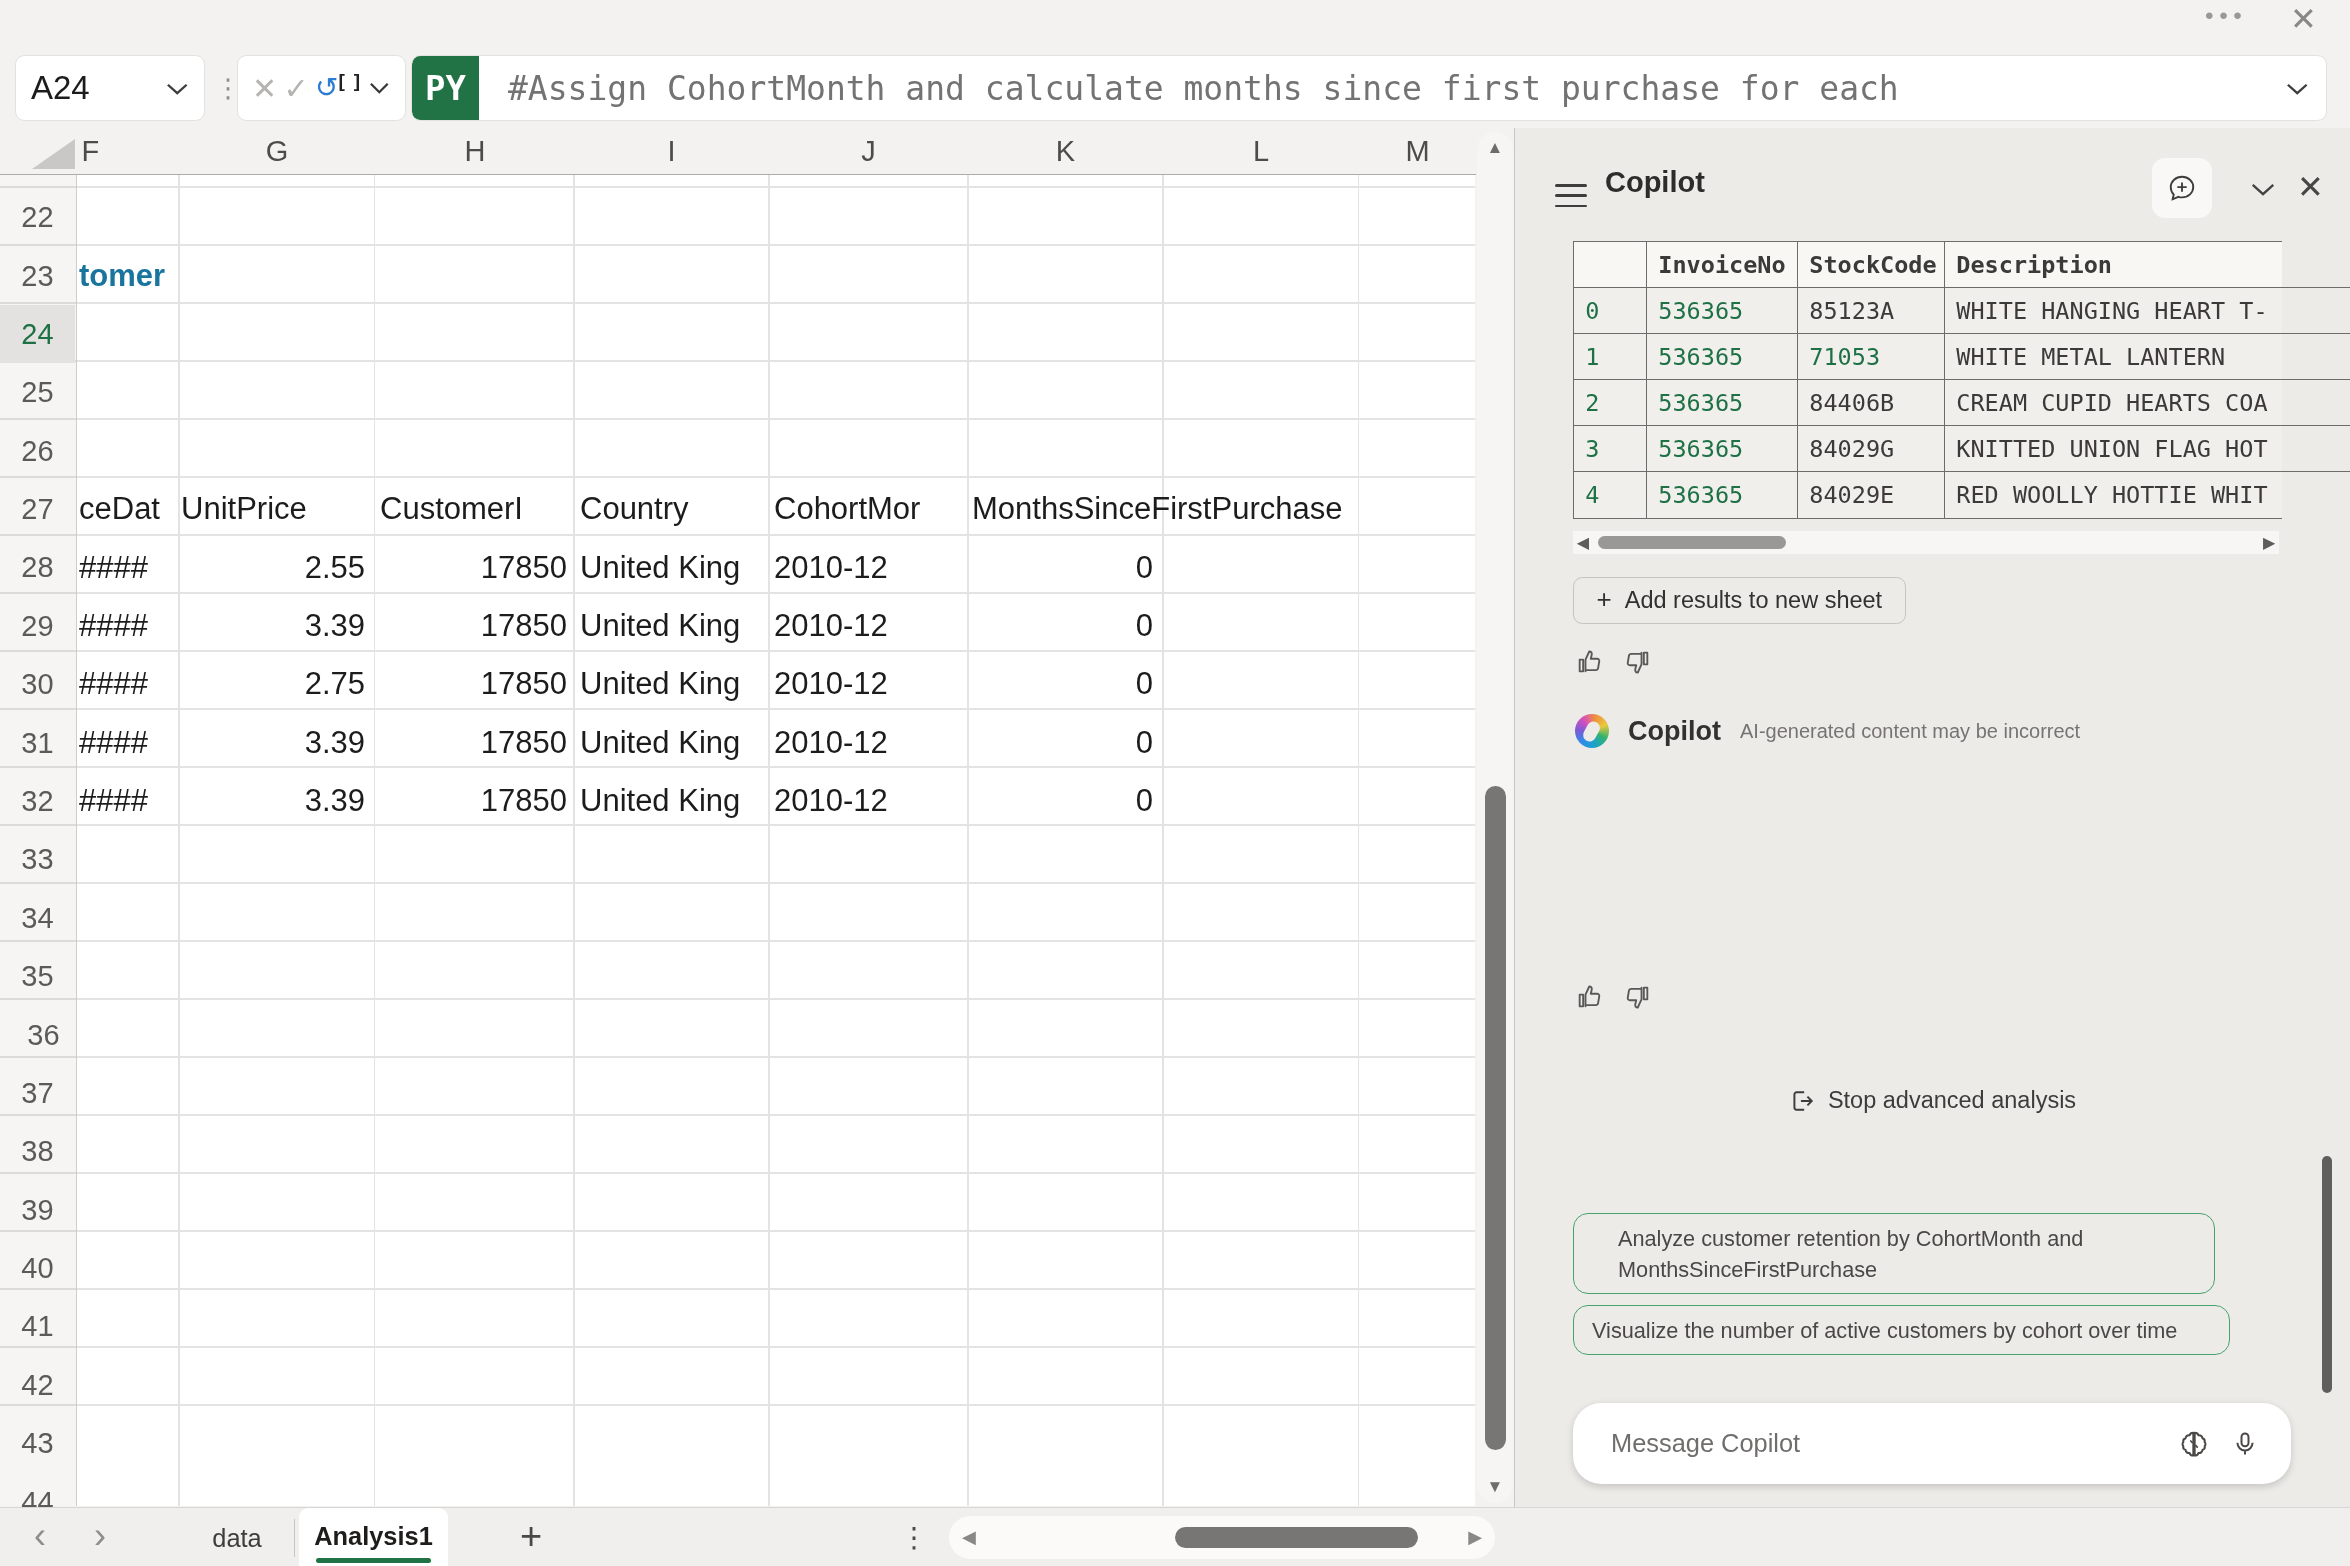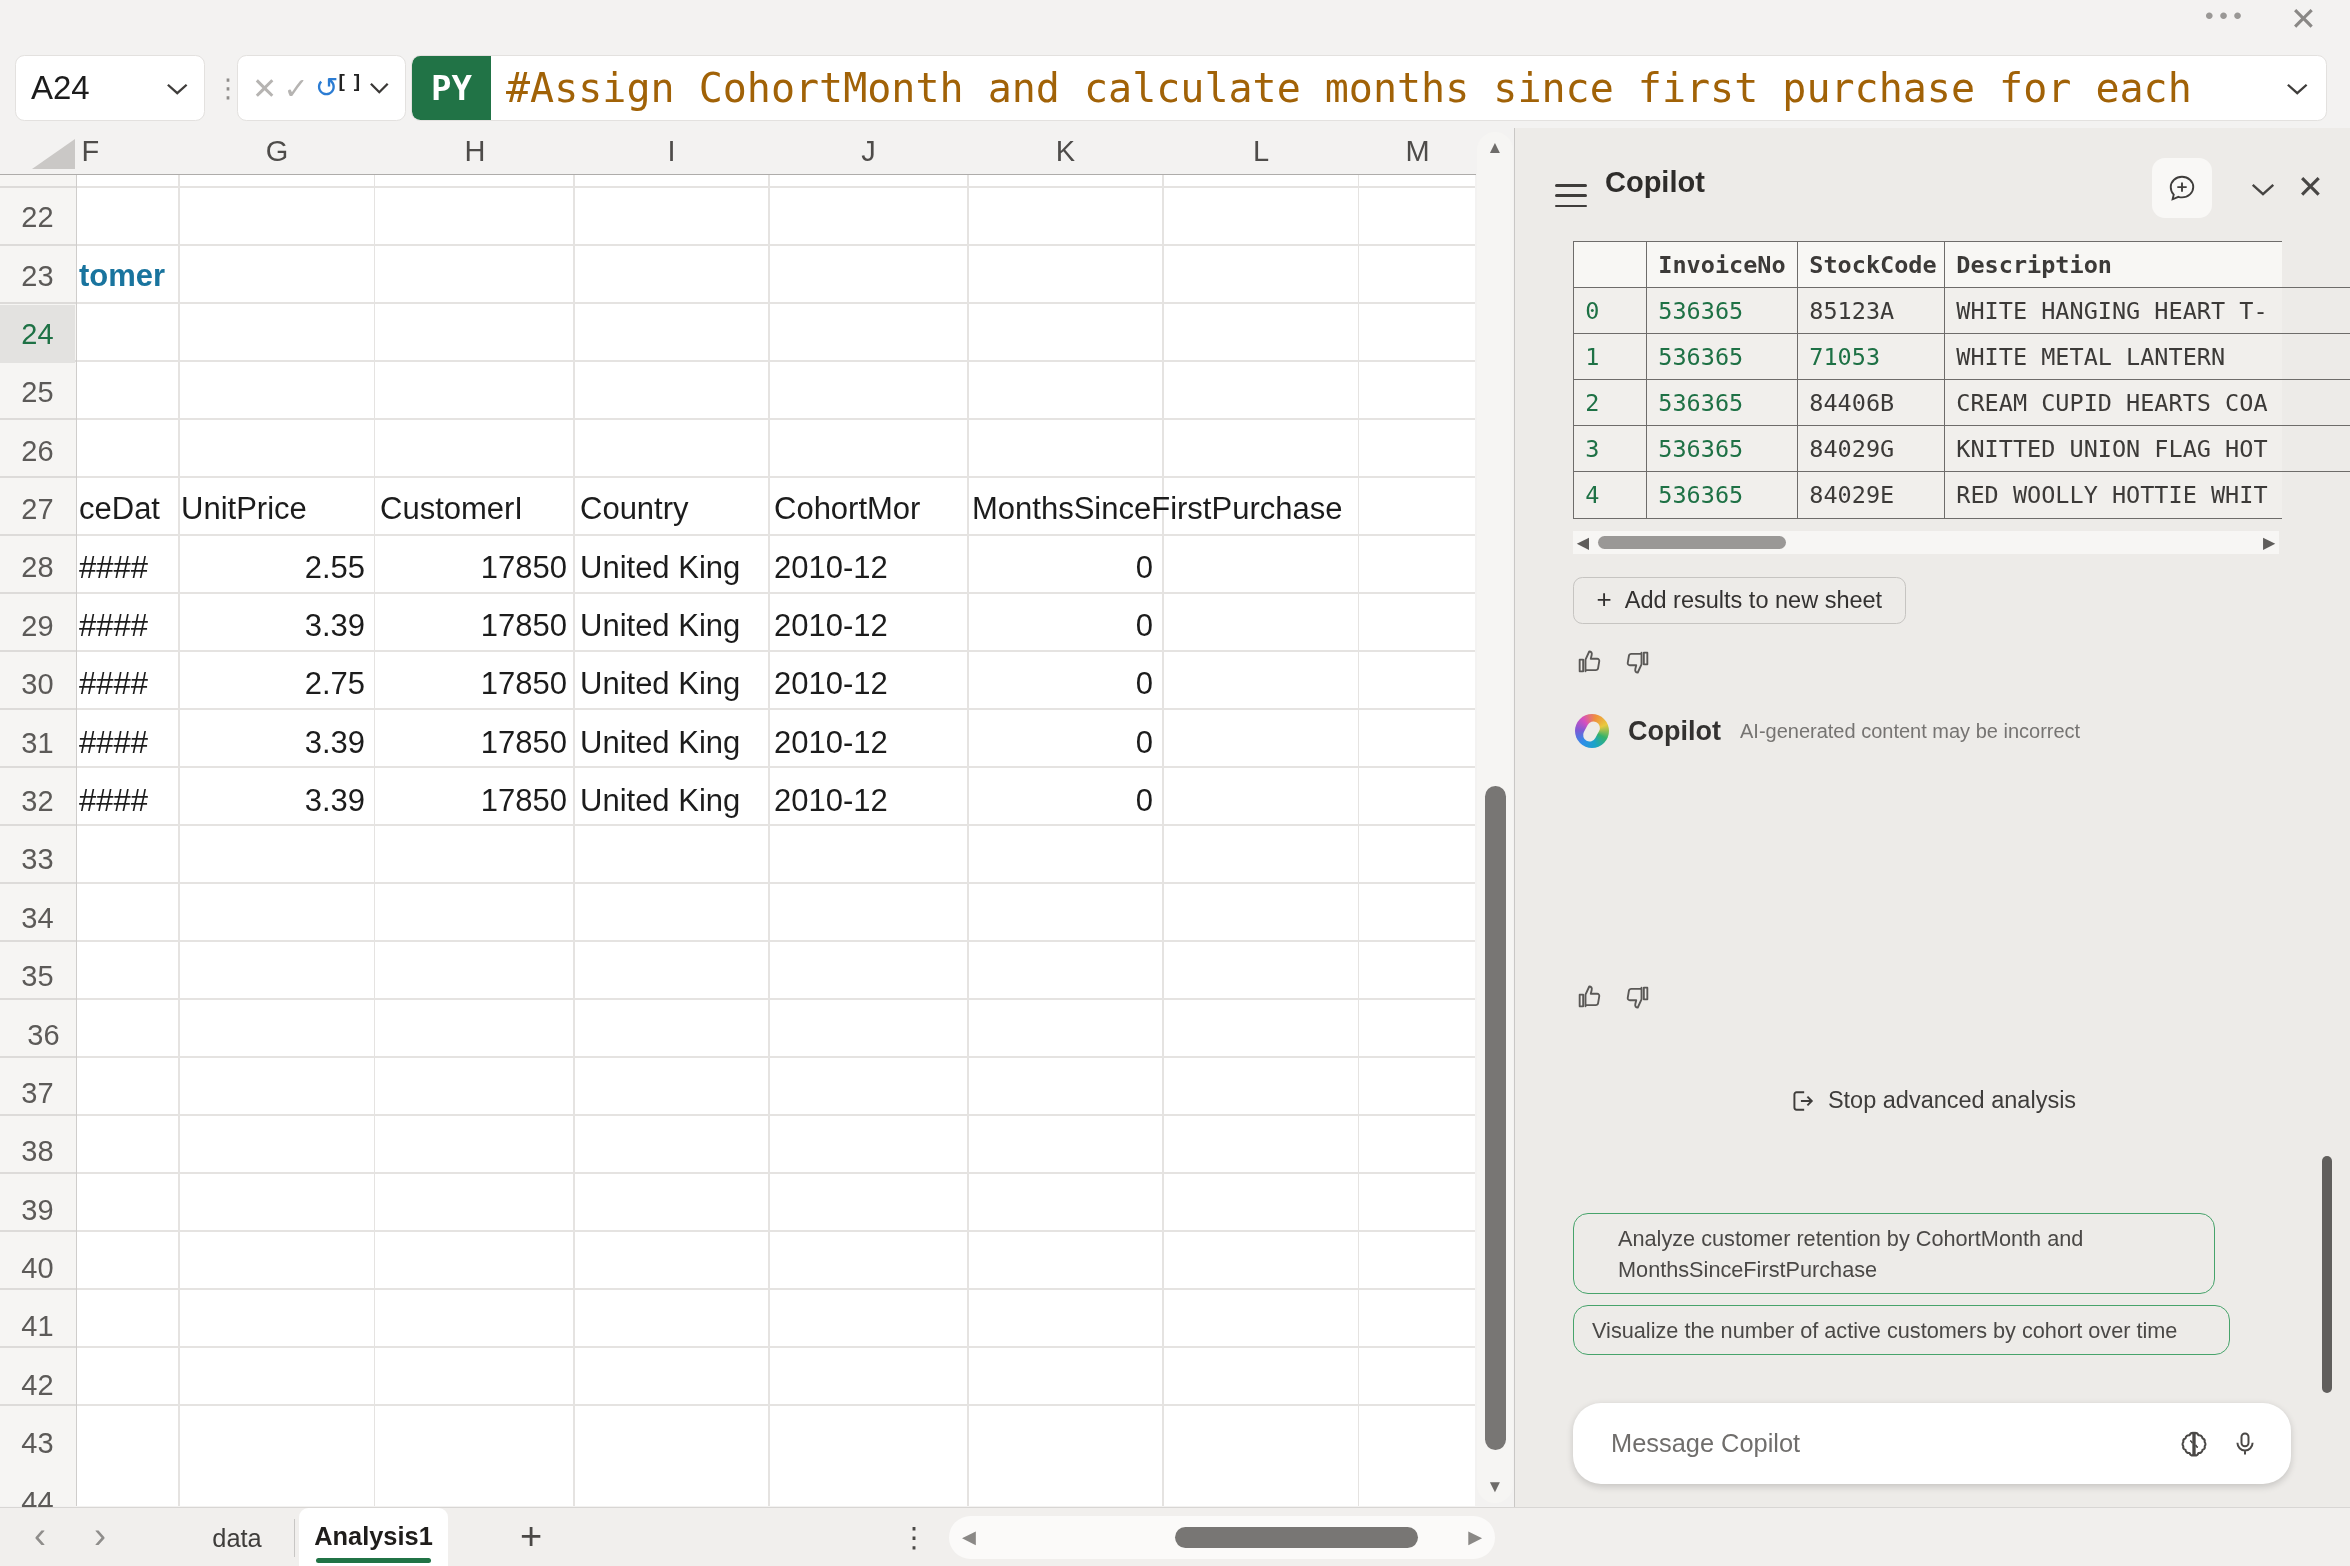--- a/index.html
+++ b/index.html
@@ -22,25 +22,25 @@
   .fbtns{position:absolute;left:237px;top:17px;width:169px;height:66px;background:#fff;
     border:0.9px solid #e3e1df;border-radius:9.4px;display:flex;align-items:center;justify-content:space-evenly;padding:0 7.5px;}
   .ic-x{font-size:30px;color:#b6b4b2;}
   .ic-check{font-size:30px;color:#b6b4b2;}
   .pyobj{display:flex;align-items:flex-start;}
   .pyobj .arr{font-size:28px;color:#2b7cd3;line-height:28px;}
   .pyobj .br{font-size:19px;color:#222;font-weight:700;margin-top:-3.8px;letter-spacing:1.9px;}
   .chev{display:inline-block;}
   .finput{position:absolute;left:411px;top:17px;width:1916px;height:66px;background:#fff;
     border:0.9px solid #e3e1df;border-radius:9.4px;display:flex;align-items:center;overflow:hidden;}
-  .pybadge{width:79px;height:66px;background:#217346;color:#fff;display:flex;align-items:center;
+  .pybadge{width:67px;height:66px;background:#217346;color:#fff;display:flex;align-items:center;
     justify-content:center;font-family:"DejaVu Sans Mono",monospace;font-weight:700;font-size:34px;
     border-radius:8.5px 0 0 8.5px;flex:0 0 auto;}
-  .ftext{flex:1;font-family:"DejaVu Sans Mono",monospace;font-size:40px;color:#a16207;
-    padding-left:15px;white-space:nowrap;overflow:hidden;}
+  .ftext{flex:1;font-family:"DejaVu Sans Mono",monospace;font-size:33px;color:#737373;
+    padding-left:29px;white-space:nowrap;overflow:hidden;}
   .fchev{margin-right:17px;flex:0 0 auto;}
 
   
   .colheads{position:absolute;left:0;top:128px;width:1476px;height:47px;background:#f3f2f1;
     border-bottom:0.9px solid #aeacaa;}
   .selall{position:absolute;left:32px;top:11.3px;width:0;height:0;
     border-left:43px solid transparent;border-bottom:30px solid #cac8c6;}
   .colh{position:absolute;top:0;height:47px;line-height:47px;text-align:center;
     font-size:29px;color:#4e4c4a;}
   .grid{position:absolute;left:77px;top:175px;width:1398px;height:1331px;background:#fff;

